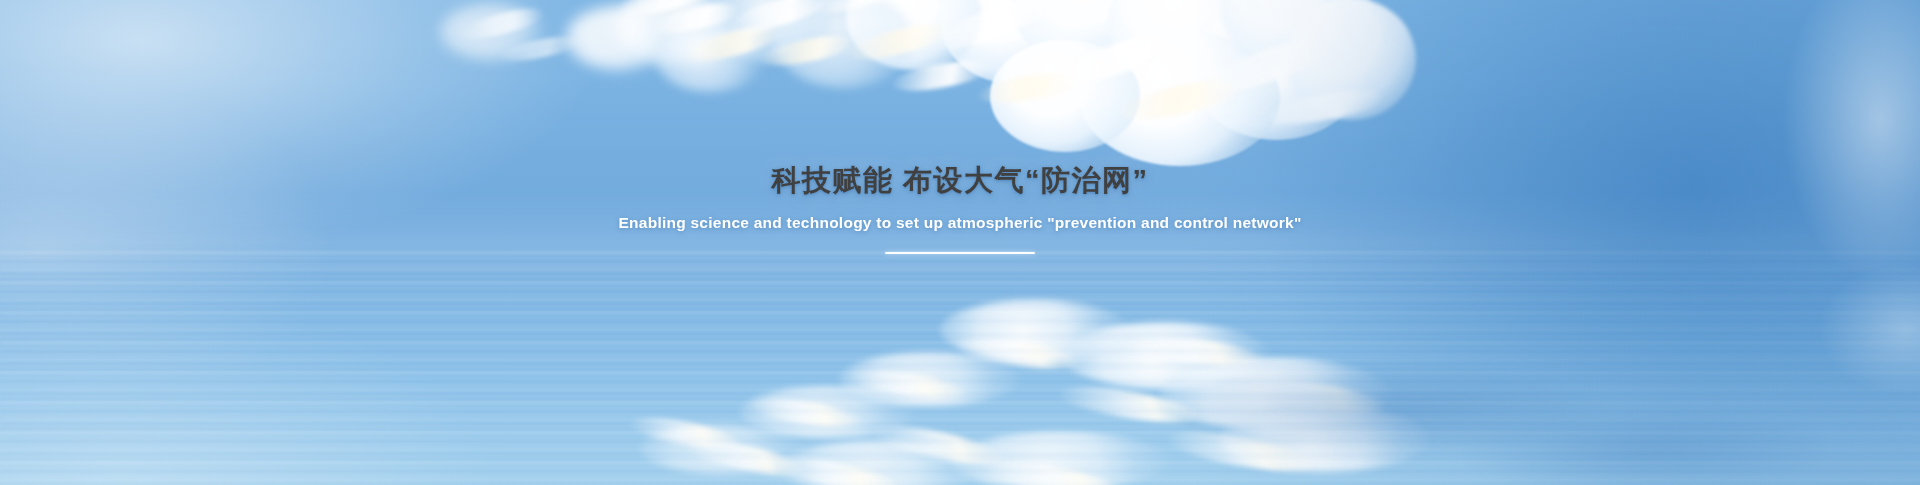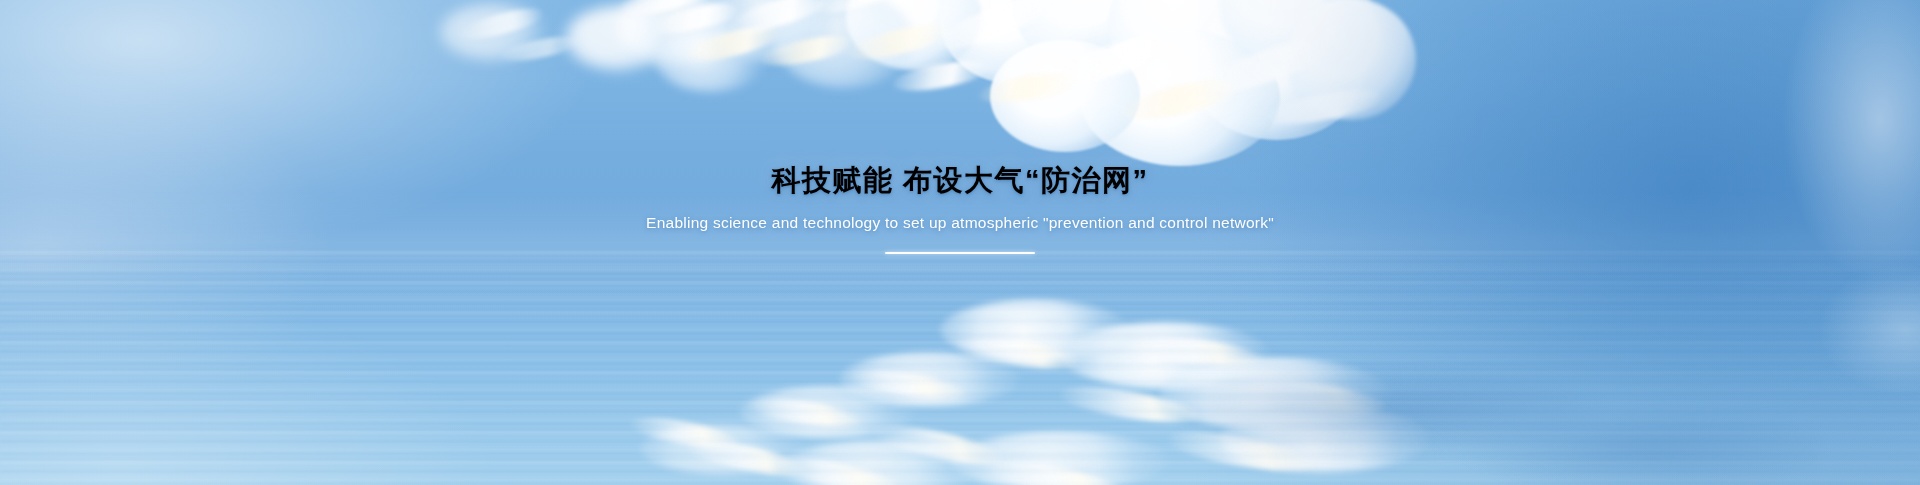--- a/index.html
+++ b/index.html
@@ -134,32 +134,32 @@
 
   
   #hero{
     position:absolute;left:0;right:0;top:0;height:485px;
     display:flex;flex-direction:column;align-items:center;
     pointer-events:none;
   }
   #headline{
     margin-top:166px;
     font-size:29px;line-height:1;
-    font-weight:bold;color:#000000;
+    font-weight:bold;color:#404040;
     letter-spacing:1.5px;
     white-space:nowrap;
     text-shadow:
       0 1px 3px rgba(58,112,168,0.55),
       0 2px 10px rgba(58,112,168,0.45),
       0 0 22px rgba(255,255,255,0.30);
   }
   #subtitle{
     margin-top:20px;
     font-size:15.5px;line-height:1;
-    font-weight:400;color:#ffffff;
+    font-weight:700;color:#ffffff;
     letter-spacing:.25px;
     white-space:nowrap;
     text-shadow:0 1px 4px rgba(58,112,168,0.50);
   }
   #divider{
     margin-top:21px;
     width:150px;height:2px;background:#ffffff;
     box-shadow:0 0 5px rgba(255,255,255,0.55);
     border-radius:1px;
   }

